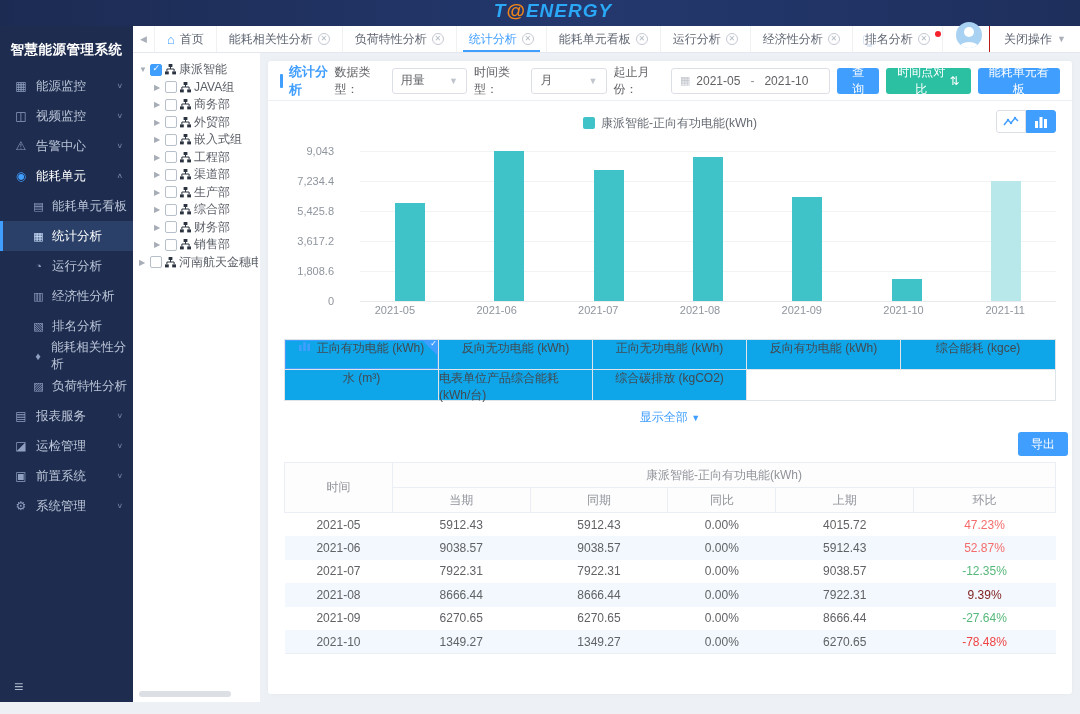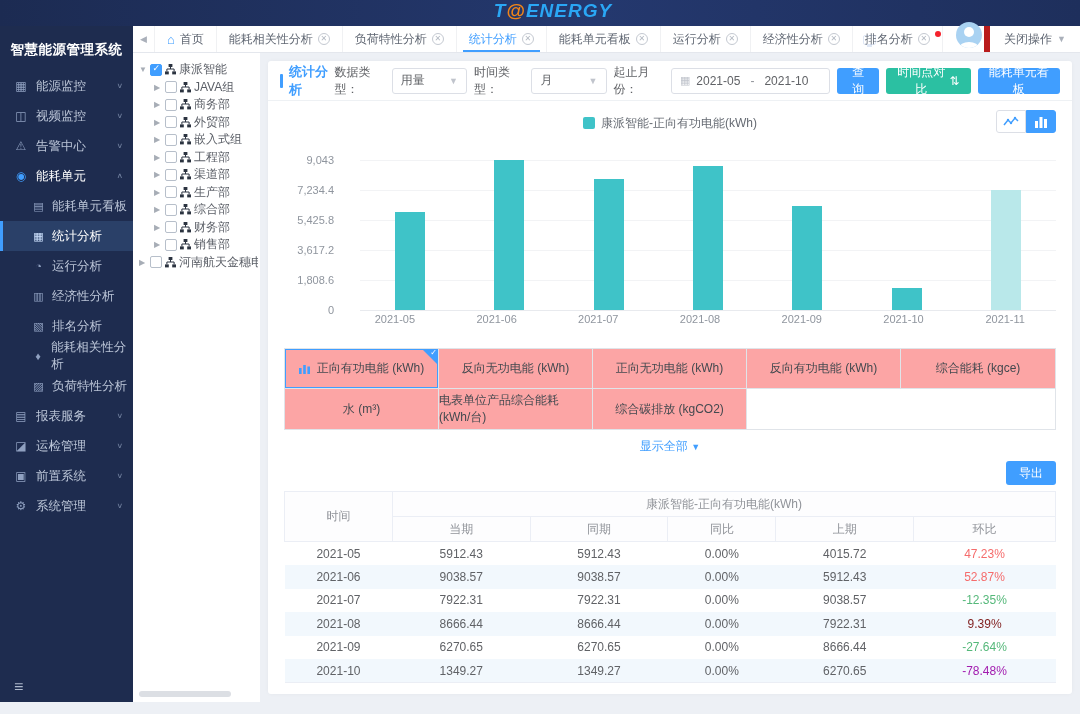--- a/index.html
+++ b/index.html
@@ -44,21 +44,21 @@
 
   
   .tabbar { height:27px; background:#fff; border-bottom:1px solid #e4e7ed; display:flex; align-items:stretch; font-size:12px; color:#5f6672; }
   .nav-arrow { width:22px; display:flex; align-items:center; justify-content:center; color:#aab0ba; font-size:9px; cursor:pointer; border-right:1px solid #f0f1f3; }
   .tab { display:flex; align-items:center; gap:5px; padding:0 12px; border-right:1px solid #f0f1f3; cursor:pointer; position:relative; white-space:nowrap; }
   .tab.home .home-ico { color:#409eff; font-size:13px; }
   .tab.active { color:#409eff; }
   .tab.active::after { content:""; position:absolute; left:6px; right:6px; bottom:0; height:2px; background:#409eff; }
   .close-circle { width:12px; height:12px; border:1px solid #c4c9d1; border-radius:50%; color:#b3b9c2; font-size:8px; line-height:10px; text-align:center; cursor:pointer; }
   .tab-spacer { flex:1; }
-  .close-ops { display:flex; align-items:center; gap:5px; padding:0 14px; cursor:pointer; border-left:6px solid #b91c1c; }
+  .close-ops { display:flex; align-items:center; gap:5px; padding:0 14px; cursor:pointer; border-left:1px solid #b91c1c; }
   .close-ops .caret-dn { color:#aab0ba; }
 
   
   .workspace { flex:1; display:flex; min-height:0; }
   .tree-panel { width:127px; flex:none; background:#fff; padding:8px 2px 4px 6px; position:relative; overflow:hidden; }
   .tree-row { display:flex; align-items:center; gap:3px; height:17.5px; color:#5a5e66; white-space:nowrap; cursor:pointer; font-size:12px; }
   .tree-row.child { padding-left:15px; }
   .tw-caret { font-size:8px; color:#a7adb6; width:8px; flex:none; }
   .cbx { width:12px; height:12px; border:1px solid #b7bfca; border-radius:2px; background:#fff; flex:none; position:relative; }
   .cbx.checked { background:#409eff; border-color:#409eff; }
@@ -87,49 +87,49 @@
 
   
   .chart-section { padding:9px 16px 2px; flex:none; }
   .chart-header { position:relative; height:26px; display:flex; align-items:center; justify-content:center; }
   .legend { display:flex; align-items:center; gap:6px; color:#666b73; }
   .legend-swatch { width:12px; height:12px; border-radius:2px; }
   .chart-toggles { position:absolute; right:0; top:0; display:flex; }
   .tgl { width:30px; height:23px; border:1px solid #dcdfe6; background:#fff; display:flex; align-items:center; justify-content:center; cursor:pointer; }
   .tgl.first { border-radius:3px 0 0 3px; }
   .tgl.on { background:#409eff; border-color:#409eff; border-radius:0 3px 3px 0; }
-  .chart-wrap { display:flex; margin-top:24px;gap:16px; }
+  .chart-wrap { display:flex; margin-top:15px;gap:16px; }
   .y-axis { width:60px; flex:none; position:relative; height:150px; }
   .ytick { position:absolute; right:10px; font-size:11px; color:#8f959e; }
   .plot { flex:1; height:150px; position:relative; display:flex; }
   .gridline { position:absolute; left:0; right:0; height:1px; background:#f2f3f5; }
   .bar-slot { flex:1; display:flex; align-items:flex-end; justify-content:center; z-index:1; }
   .bar { width:30px; }
   .x-labels { display:flex; margin-left:60px; height:18px; align-items:center; }
   .x-label { flex:1; text-align:center; font-size:11px; color:#8f959e; }
 
   
   .items-section { padding:10px 16px 0; flex:none; }
   .items-header { display:flex; align-items:center; }
   .items-title { color:#303133; font-size:13px; font-weight:bold; }
   .items-hint { color:#b4b8bf; font-size:11px; margin-left:5px; }
   .items-grid { margin-top:8px; display:grid; grid-template-columns:repeat(5,1fr); border:1px solid #e0e4e9; }
-  .cell { height:40px; display:flex; align-items:center; justify-content:center; gap:5px; color:#43494f; border-right:1px solid #e0e4e9; border-bottom:1px solid #e0e4e9; background:#fca5a5; cursor:pointer; position:relative; }
+  .cell { height:30px; display:flex; align-items:flex-start; justify-content:center; gap:5px; color:#43494f; border-right:1px solid #e0e4e9; border-bottom:1px solid #e0e4e9; background:#0ea5e9; cursor:pointer; position:relative; }
   .cell:nth-child(5n) { border-right:none; }
   .cell:nth-child(n+6) { border-bottom:none; }
   .cell .cell-ico { display:none; }
   .cell.sel { box-shadow:inset 0 0 0 1px #409eff; }
   .cell.sel .cell-ico { display:flex; }
   .cell.sel::before { content:""; position:absolute; top:0; right:0; border-top:16px solid #409eff; border-left:16px solid transparent; }
   .cell.sel::after { content:"✓"; position:absolute; top:-1px; right:1px; color:#fff; font-size:8px; }
   .show-all { text-align:center; padding:8px 0 2px; color:#409eff; cursor:pointer; }
   .show-all .caret-dn { color:#409eff; font-size:9px; }
 
   
-  .export-row { display:flex; justify-content:flex-end; padding:4px 16px 6px;align-items:center; }
+  .export-row { display:flex; justify-content:flex-end; padding:4px 4px 6px;align-items:center; }
   .btn.export { height:24px; padding:0 13px; }
   .table-sec { padding:0 16px 10px; flex:1; min-height:0; }
   table { width:100%; border-collapse:collapse; font-size:12px; }
   th { border:1px solid #ebeef5; font-weight:normal; color:#909399; height:25px; background:#fdfdfe; }
   td { height:23.5px; text-align:center; color:#606266; }
   tbody tr:nth-child(even) { background:#f2f8fd; }
   table { border-bottom:1px solid #ebeef5; }
   col.time-col { width:14%; }
 </style>
 </head>
@@ -671,21 +671,21 @@
                     <td>0.00%</td>
                     <td>8666.44</td>
                     <td style="color: rgb(85, 184, 122);">-27.64%</td>
                   </tr>
                   <tr>
                     <td>2021-10</td>
                     <td>1349.27</td>
                     <td>1349.27</td>
                     <td>0.00%</td>
                     <td>6270.65</td>
-                    <td style="color: #a21caf;">-78.48%</td>
+                    <td style="color: #ef4444;">-78.48%</td>
                   </tr>
                 </tbody>
             </table>
           </div>
 
         </div>
       </div>
     </div>
   </div>
 </div>

